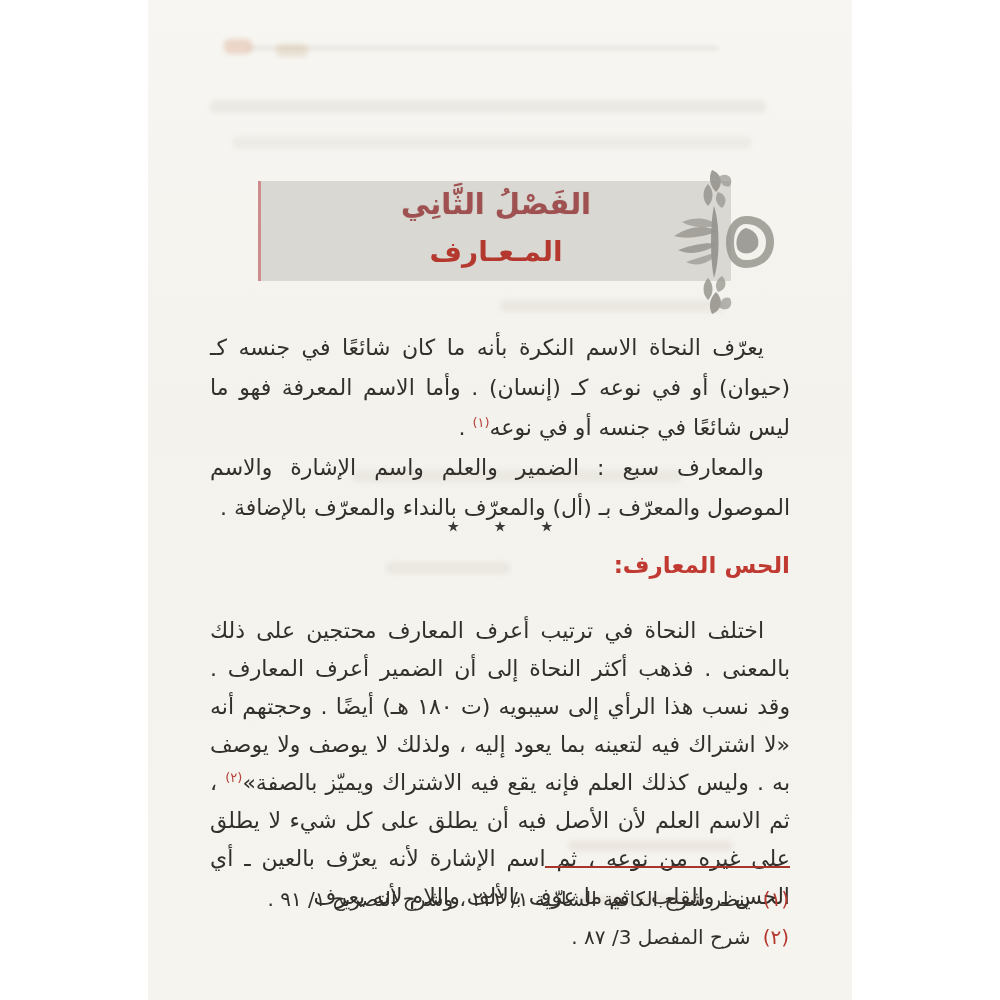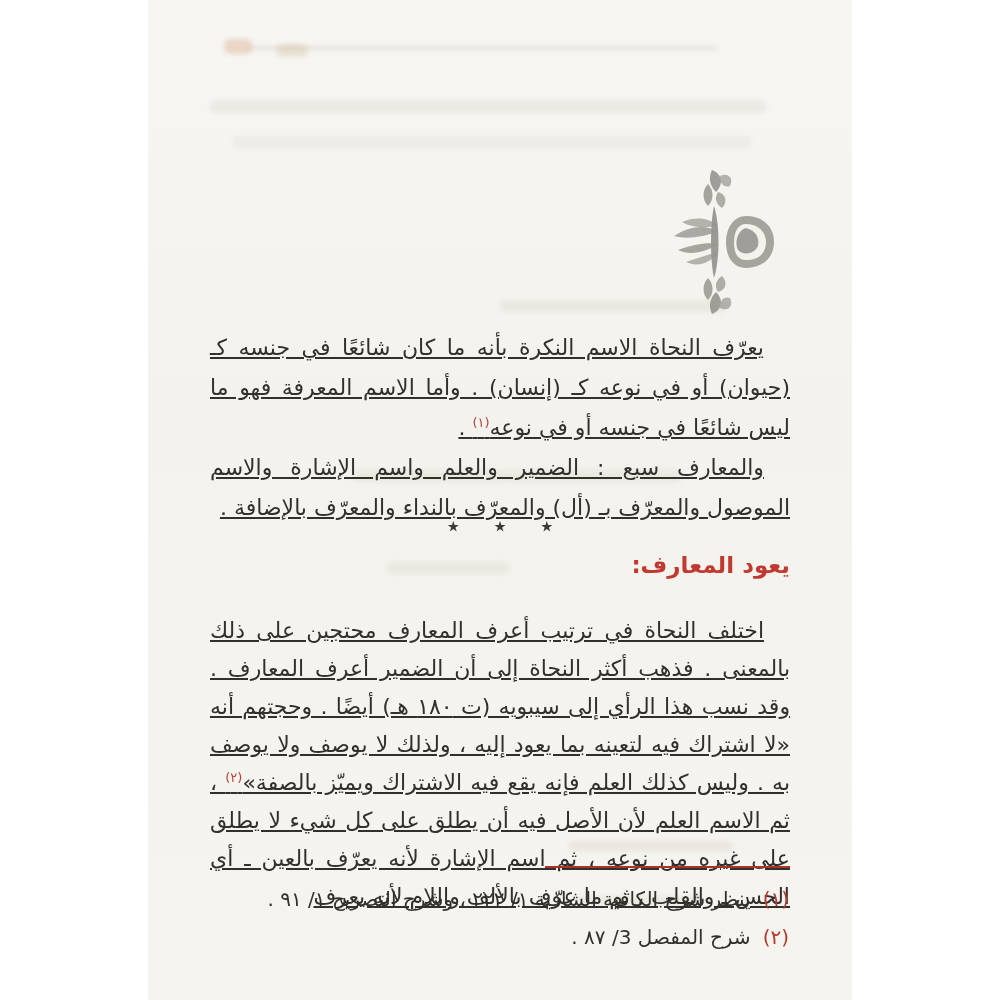--- a/index.html
+++ b/index.html
@@ -39,21 +39,21 @@
   }
 
   .ornament { position: absolute; left: 520px; top: 166px; width: 112px; height: 152px; }
 
   .content {
     position: absolute; left: 62px; top: 0; width: 580px; height: 1000px;
     direction: rtl; color: #33302c;
   }
   .para {
     position: absolute; width: 580px; font-size: 22px; line-height: 40px;
-    text-align: justify; text-indent: 26px; text-decoration: underline;
+    text-align: justify; text-indent: 26px;
   }
   .p1 { top: 328px; }
   .p2 { top: 448px; margin-left: 48px; }
   .p3 { top: 612px; line-height: 38px; }
   sup.ref { font-size: 13px; color: #b5423a; vertical-align: super; line-height: 0; }
 
   .asterisks {
     position: absolute; top: 512px; left: 0; width: 580px; text-align: center;
     font-size: 24px; color: #3c3a38; word-spacing: 26px;
   }
@@ -79,20 +79,24 @@
   <div class="ghost g2"></div>
   <div class="ghost g3"></div>
   <div class="ghost g4"></div>
   <div class="ghost g5"></div>
   <div class="ghost g6"></div>
   <div class="ghost g7"></div>
   <div class="ghost g8"></div>
   <div class="ghost g9"></div>
   <div class="ghost g10"></div>
 
+  <div class="band">
+    <div class="chapter-title">الفَصْلُ الثَّانِي</div>
+    <div class="chapter-subject">المـعـارف</div>
+  </div>
 
   <svg class="ornament" viewBox="0 0 112 152" aria-hidden="true">
     <g fill="#97958e">
 
       <path d="M44 4 C54 8 56 18 48 26 C42 20 40 12 44 4 Z" opacity="0.9"></path>
       <path d="M52 10 C60 6 66 12 62 20 C56 22 52 18 52 10 Z" opacity="0.7"></path>
       <path d="M40 18 C46 24 46 34 40 40 C34 34 34 24 40 18 Z" opacity="0.85"></path>
       <path d="M50 26 C58 28 60 36 54 42 C48 38 46 32 50 26 Z" opacity="0.75"></path>
 
       <path d="M6 70 C22 60 38 58 50 66 C36 70 20 74 6 70 Z" opacity="0.8"></path>
@@ -114,21 +118,21 @@
   </svg>
 
   <div class="content">
 
     <p class="para p1"><span>يعرّف النحاة الاسم النكرة بأنه ما كان شائعًا في جنسه كـ (حيوان) أو في نوعه كـ (إنسان) . وأما الاسم المعرفة فهو ما ليس شائعًا في جنسه أو في نوعه</span><sup class="ref">(١)</sup><span> .</span></p>
 
     <p class="para p2">والمعارف سبع : الضمير والعلم واسم الإشارة والاسم الموصول والمعرّف بـ (أل) والمعرّف بالنداء والمعرّف بالإضافة .</p>
 
     <div class="asterisks">٭ ٭ ٭</div>
 
-    <h3 class="section-heading">يعود المعارف:</h3>
+    <h3 class="section-heading">الحس المعارف:</h3>
 
     <p class="para p3"><span>اختلف النحاة في ترتيب أعرف المعارف محتجين على ذلك بالمعنى . فذهب أكثر النحاة إلى أن الضمير أعرف المعارف . وقد نسب هذا الرأي إلى سيبويه (ت ١٨٠ هـ) أيضًا . وحجتهم أنه «لا اشتراك فيه لتعينه بما يعود إليه ، ولذلك لا يوصف ولا يوصف به . وليس كذلك العلم فإنه يقع فيه الاشتراك ويميّز بالصفة»</span><sup class="ref">(٢)</sup><span> ، ثم الاسم العلم لأن الأصل فيه أن يطلق على كل شيء لا يطلق على غيره من نوعه ، ثم اسم الإشارة لأنه يعرّف بالعين ـ أي الحس ـ والقلب ، ثم ما عرّف بالألف واللام لأنه يعرف</span></p>
 
     <div class="fn-sep"></div>
 
     <div class="footnotes">
       <div class="footnote"><span class="fn-num">(١)</span><span>ينظر شرح الكافية الشافية ١/ ٢٢٢ ، وشرح التصريح ١/ ٩١ .</span></div>
       <div class="footnote"><span class="fn-num">(٢)</span><span>شرح المفصل 3/ ٨٧ .</span></div>
     </div>
 

